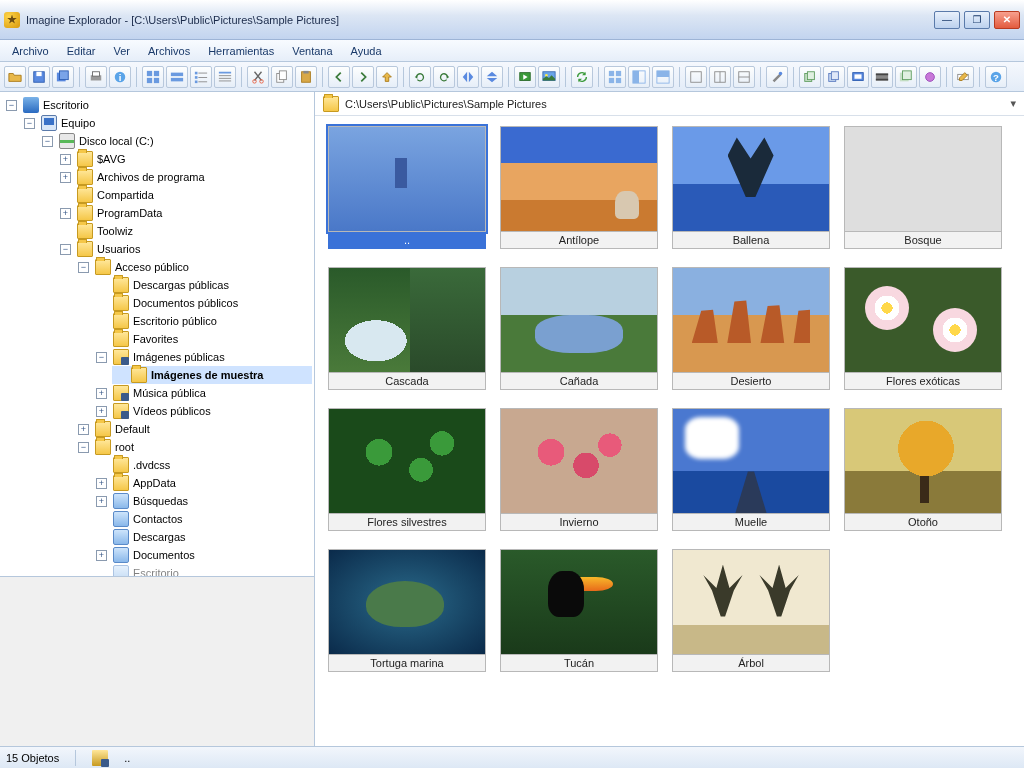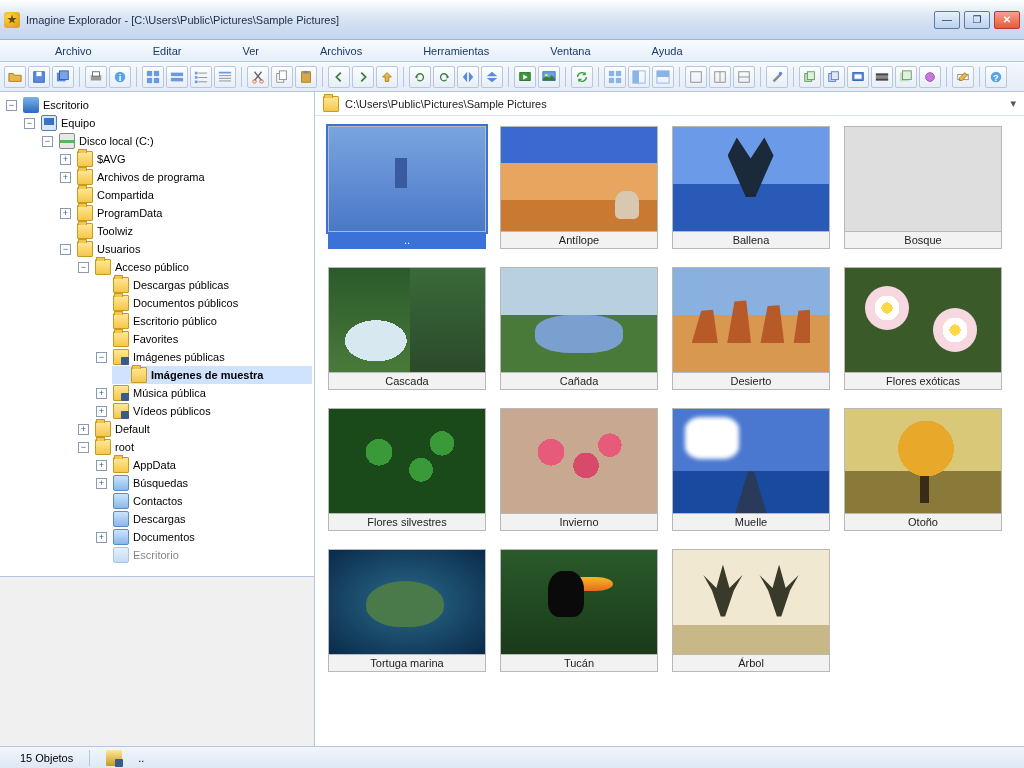--- a/index.html
+++ b/index.html
@@ -8,21 +8,21 @@
 .titlebar .app-icon { width: 16px; height: 16px; margin-right: 6px; background: radial-gradient(circle at 30% 30%, #ffd54a, #d8980a); border-radius: 3px; position: relative; }
 .titlebar .app-icon::after { content:""; position:absolute; inset:3px; background: #6a4a10; clip-path: polygon(50% 0,61% 35%,98% 35%,68% 57%,79% 91%,50% 70%,21% 91%,32% 57%,2% 35%,39% 35%); }
 .titlebar .title { color: #1a2a4a; flex: 1; }
 .win-buttons { display:flex; gap:4px; }
 .win-btn { width:26px; height:18px; border:1px solid #5a7aaa; border-radius:2px; background:linear-gradient(#e8f0fb,#bcd1ee); display:flex; align-items:center; justify-content:center; font-family: Arial; font-size:11px; color:#1a3a6a; cursor:pointer; }
 .win-btn.close { background:linear-gradient(#f7a08e,#e35b3e); border-color:#b83b20; }
 .win-btn.close span { color:#fff; font-weight:bold; }
 .win-btn .glyph { font-size: 10px; line-height: 1; }
 
 .menubar { height: 22px; background: linear-gradient(#f8fbff,#e6eef9); border-bottom: 1px solid #b5c7dc; display:flex; align-items:center; padding: 0 4px; gap: 2px; }
-.menubar .menu-item { padding: 3px 8px; color:#1a3a6a; cursor:pointer; border-radius:2px;margin-left:43px; }
+.menubar .menu-item { padding: 3px 8px; color:#1a3a6a; cursor:pointer; border-radius:2px; }
 
 .toolbar { height: 30px; background: linear-gradient(#f5f8fd,#e3ecf8); border-bottom:1px solid #b5c7dc; display:flex; align-items:center; padding: 0 4px; gap:2px; }
 .tb-btn { width:22px; height:22px; border:1px solid #b8c8dc; border-radius:2px; background:linear-gradient(#fdfefe,#e6eef8); display:flex; align-items:center; justify-content:center; cursor:pointer; }
 .tb-sep { width:1px; height:20px; background:#b5c7dc; margin: 0 3px; }
 .tb-btn svg { width:14px; height:14px; }
 
 .workspace { flex:1; display:flex; min-height:0; background:#fff; }
 .left-col { width:315px; display:flex; flex-direction:column; border-right:1px solid #b5c7dc; min-height:0; }
 .tree-pane { flex:1; overflow:auto; background:#fff; padding:4px 2px; }
 .tree-pane::-webkit-scrollbar { width:16px; }
@@ -54,21 +54,21 @@
 .pathbar .path { flex:1; color:#222; }
 .pathbar .dd { color:#555; cursor:pointer; }
 .thumbs { flex:1; overflow:auto; background:#fff; padding:10px 6px; }
 .grid { display:grid; grid-template-columns: repeat(4, 160px); gap:18px 12px; justify-content:start; padding-left:6px; }
 .thumb { width:160px; display:flex; flex-direction:column; align-items:center; cursor:pointer; }
 .thumb .imgbox { width:158px; height:106px; border:1px solid #b8b8b8; background:#dedede; position:relative; overflow:hidden; }
 .thumb.selected .imgbox { outline:2px solid #3a72d8; }
 .thumb .capbox { width:158px; border:1px solid #b8b8b8; border-top:none; background:#f2f2f2; text-align:center; padding:2px 0; color:#222; overflow:hidden; text-overflow:ellipsis; white-space:nowrap; }
 .thumb.selected .capbox { background:#3a72d8; color:#fff; border-color:#3a72d8; }
 
-.statusbar { height:22px; background:linear-gradient(#f2f6fc,#dde8f5); border-top:1px solid #b5c7dc; display:flex; align-items:center; padding:0 20px; gap:16px; }
+.statusbar { height:22px; background:linear-gradient(#f2f6fc,#dde8f5); border-top:1px solid #b5c7dc; display:flex; align-items:center; padding:0 6px; gap:16px; }
 .statusbar .sicon { width:16px; height:16px; background:linear-gradient(#ffe79a,#c79a20); border-radius:1px; position:relative; }
 .statusbar .sicon::after{content:"";position:absolute;right:-1px;bottom:-1px;width:8px;height:8px;background:#3a5a8a;border-radius:1px;}
 .statusbar .sep { width:1px; height:16px; background:#b5c7dc; }
 
 
 .art { position:absolute; inset:0; }
 .art-parent { background:linear-gradient(#7aa4e0,#4a78c8); }
 .art-parent::after{content:"";position:absolute;left:42%;top:30%;width:12px;height:30px;background:#3a5aa0;}
 .art-antilope { background:linear-gradient(#3a6ad0 0 35%, #e8a560 35% 70%, #ca7a30 70%); }
 .art-antilope::after{content:"";position:absolute;right:18px;bottom:12px;width:24px;height:28px;background:#d8c8b0;border-radius:40% 40% 20% 20%;}
@@ -522,20 +522,27 @@
                             </li>
                     <li>
                               <div class="node">
                                 <span class="expander">−</span>
                                 <span class="ticon ic-folder"></span>
                                 <span>root</span>
                               </div>
                       <ul>
                         <li>
                                   <div class="node">
+                                    <span class="expander blank"></span>
+                                    <span class="ticon ic-folder"></span>
+                                    <span>.dvdcss</span>
+                                  </div>
+                                </li>
+                        <li>
+                                  <div class="node">
                                     <span class="expander">+</span>
                                     <span class="ticon ic-folder"></span>
                                     <span>AppData</span>
                                   </div>
                                 </li>
                         <li>
                                   <div class="node">
                                     <span class="expander">+</span>
                                     <span class="ticon ic-search"></span>
                                     <span>Búsquedas</span>

